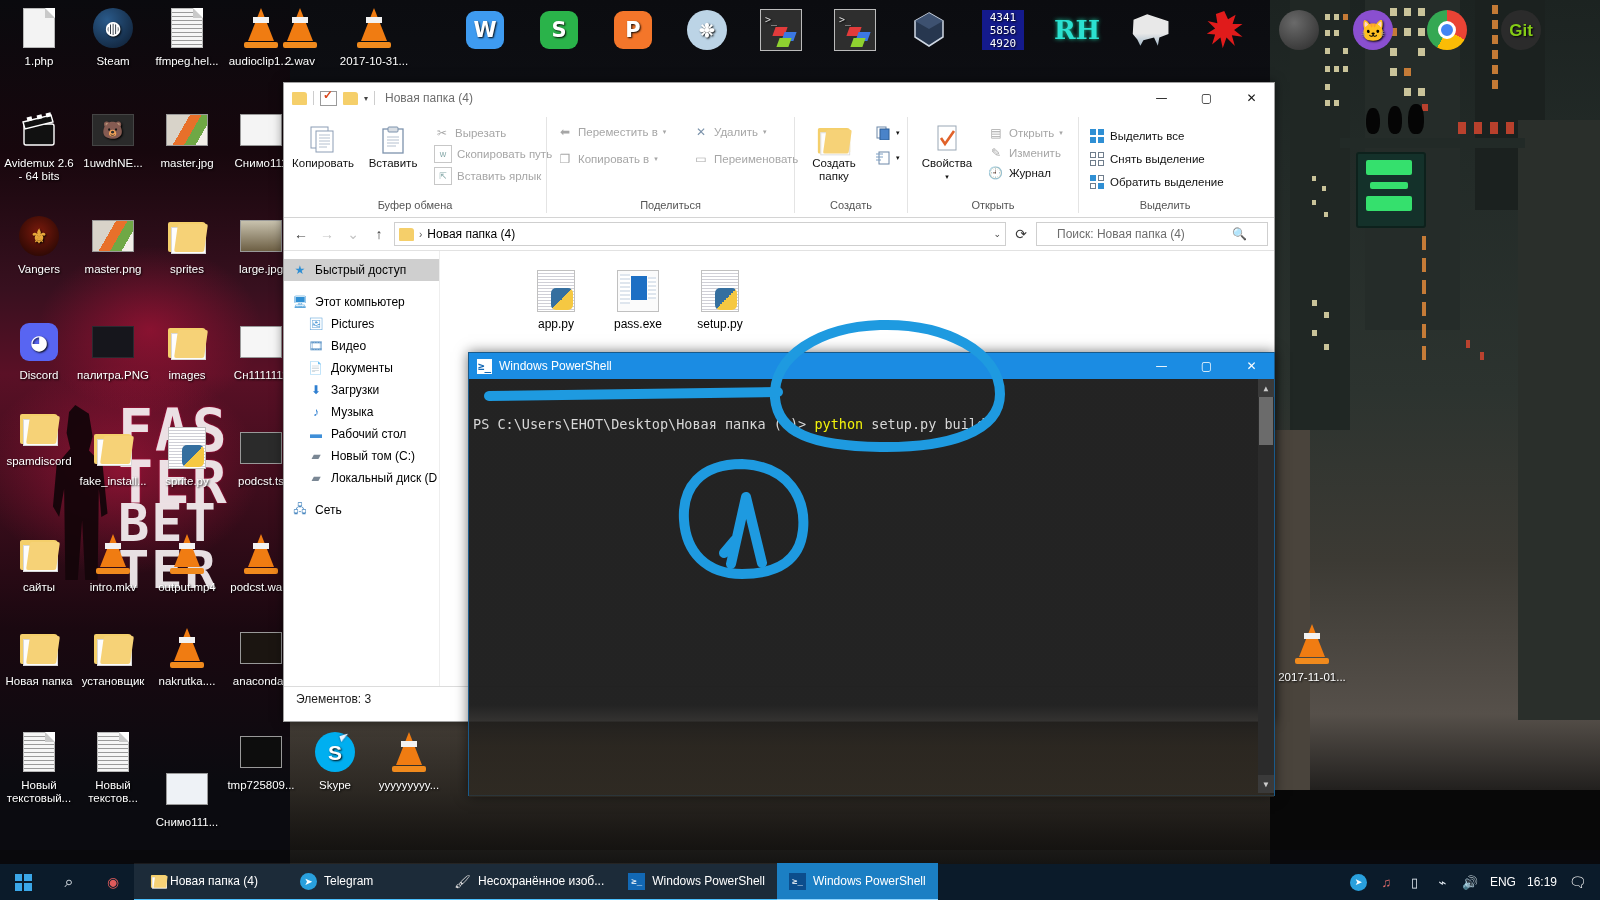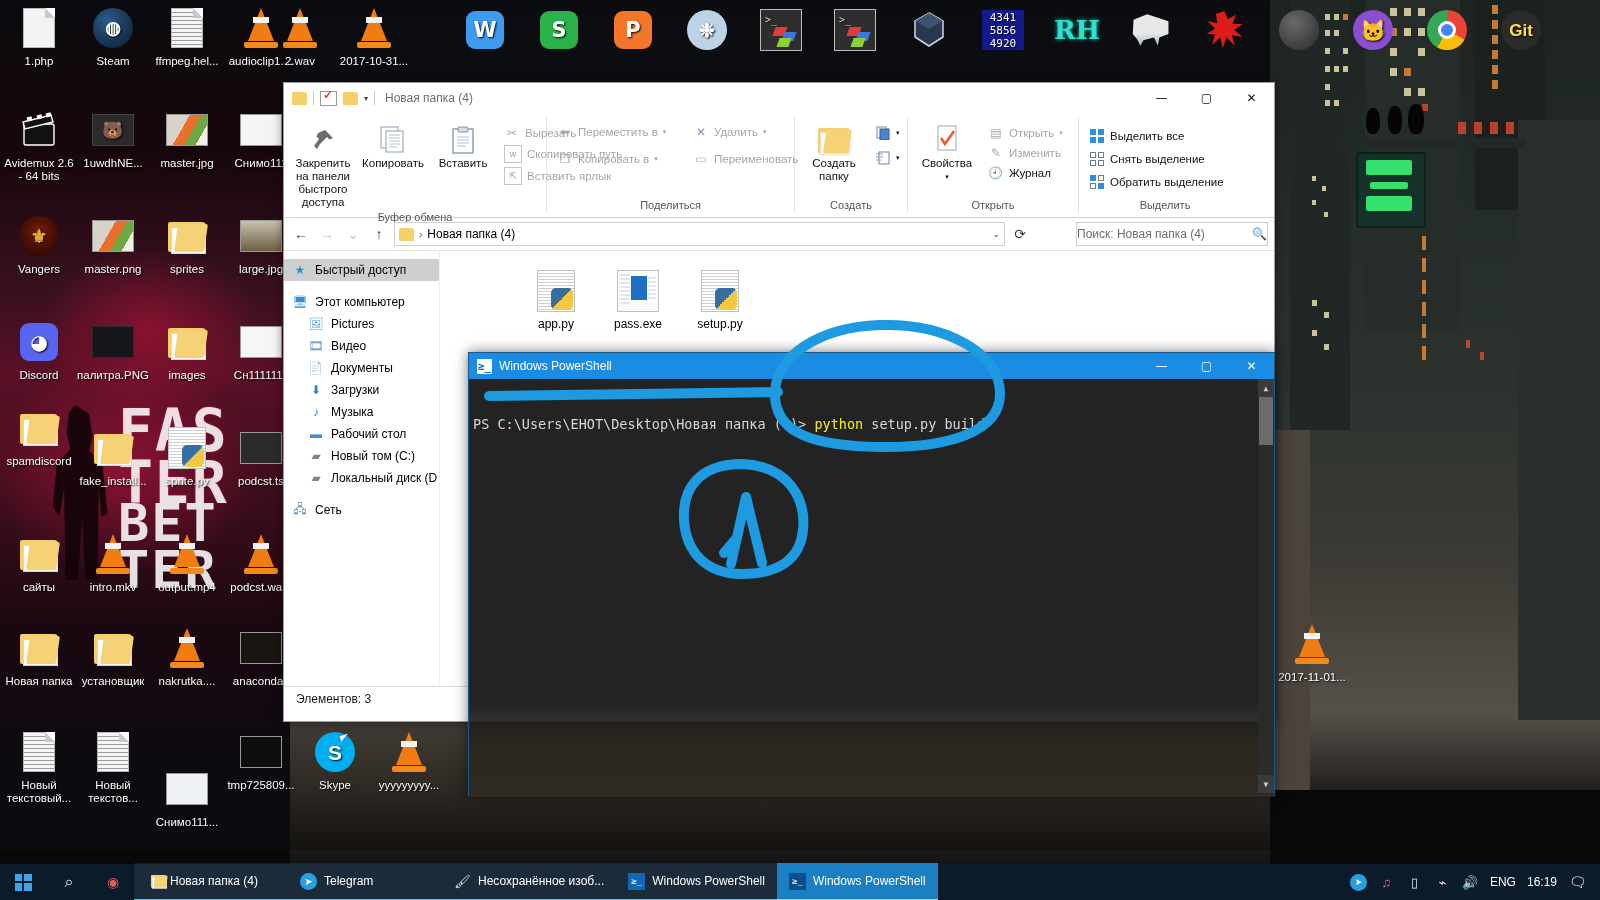--- a/index.html
+++ b/index.html
@@ -129,21 +129,21 @@
   .smallbtn{display:flex;align-items:center;gap:5px;font-size:11.5px;color:#111;padding:1px 4px;white-space:nowrap;}
   .smallbtn.dis{color:#a6a6a6;}
   .sm-ico{width:16px;height:16px;display:flex;align-items:center;justify-content:center;font-size:12px;}
   .ex-addr{height:28px;display:flex;align-items:center;gap:4px;padding:2px 6px;background:#fff;}
   .navbtn{width:22px;height:22px;display:flex;align-items:center;justify-content:center;font-size:14px;color:#3b3b3b;}
   .navbtn.dis{color:#c4c4c4;}
   .crumb{flex:1;height:22px;border:1px solid #cfcfcf;display:flex;align-items:center;gap:5px;padding:0 4px;background:#fff;}
   .crumb .txt{font-size:12px;}
   .crumb .chev{margin-left:auto;font-size:9px;color:#444;}
   .searchbox{width:190px;height:22px;border:1px solid #cfcfcf;display:flex;align-items:center;
-    padding:0 0;color:#6d6d6d;font-size:12px;margin-left:41px;}
+    padding:0 20px;color:#6d6d6d;font-size:12px;}
   .searchbox .mag{margin-left:auto;color:#1b1b1b;font-size:12px;}
   .ex-body{display:flex;height:435px;border-top:1px solid #e2e2e2;}
   .ex-nav{width:155px;background:#fff;padding-top:8px;font-size:12px;overflow:hidden;border-right:1px solid #eee;}
   .navitem{height:22px;display:flex;align-items:center;gap:7px;padding-left:16px;white-space:nowrap;}
   .navitem.sel{background:#cfcfcf;}
   .navitem.root{padding-left:8px;}
   .navitem.child{padding-left:24px;}
   .nav-ico{width:16px;height:16px;display:flex;align-items:center;justify-content:center;font-size:12px;}
   .ex-content{flex:1;background:#fff;padding:14px 0 0 22px;display:flex;gap:6px;align-items:flex-start;}
   .fitem{width:72px;text-align:center;font-size:12px;}
@@ -672,21 +672,21 @@
   <div class="dicon" style="left:1410px;top:6px;">
     <span class="gl">
       <span class="circ" style="background:conic-gradient(#ea4335 0 33%,#fbbc05 33% 58%,#34a853 58% 100%);position:relative;">
       <i style="position:absolute;left:11px;top:11px;width:18px;height:18px;border-radius:50%;background:#4285f4;border:3px solid #fff;box-sizing:border-box;"></i>
         </span>
       </span>
     </div>
   <div class="dicon" style="left:1484px;top:6px;">
     <span class="gl">
       <span style="width:40px;height:40px;background:#2b2b2b;border-radius:50%;display:flex;align-items:center;justify-content:center;
-        color:#fde047;font-weight:bold;font-size:17px;">Git</span>
+        color:#84cc16;font-weight:bold;font-size:17px;">Git</span>
       </span>
     </div>
 
   <div class="dicon" style="left:1272px;top:620px;width:80px;">
     <span class="gl">
         <span class="ic-vlc">
           <i class="cone"></i>
           <i class="stripe"></i>
           <i class="base"></i>
         </span>
@@ -710,31 +710,20 @@
       <span class="win-btn">▢</span>
       <span class="win-btn close">✕</span>
     </span>
   </div>
 
 
   <div class="ex-ribbon">
 
     <div class="rgroup" style="width:250px;">
       <div class="gbody">
-        <div class="bigbtn" style="width:104px;">
-          <span class="bi">
-            <svg width="26" height="26" viewBox="0 0 26 26">
-                <g fill="#6e6e6e">
-            <path d="M15 3 L23 11 L19.5 12.5 L17 10 L10 17 L7 22 L4 19 L9 12 L6.5 9.5 L8 6 Z"></path>
-                </g>
-              </svg>
-            </span>
-          <span style="white-space:pre-line">Закрепить на панели
-быстрого доступа</span>
-        </div>
         <div class="bigbtn">
           <span class="bi">
             <svg width="26" height="28" viewBox="0 0 26 28">
             <rect x="1" y="1" width="17" height="21" fill="#fff" stroke="#8c9db5"></rect>
             <rect x="6" y="5" width="17" height="21" fill="#fff" stroke="#8c9db5"></rect>
             <g stroke="#b4c0cf">
                   <path d="M9 9h11M9 12h11M9 15h11M9 18h11M9 21h8"></path>
                 </g>
               </svg>
             </span>

